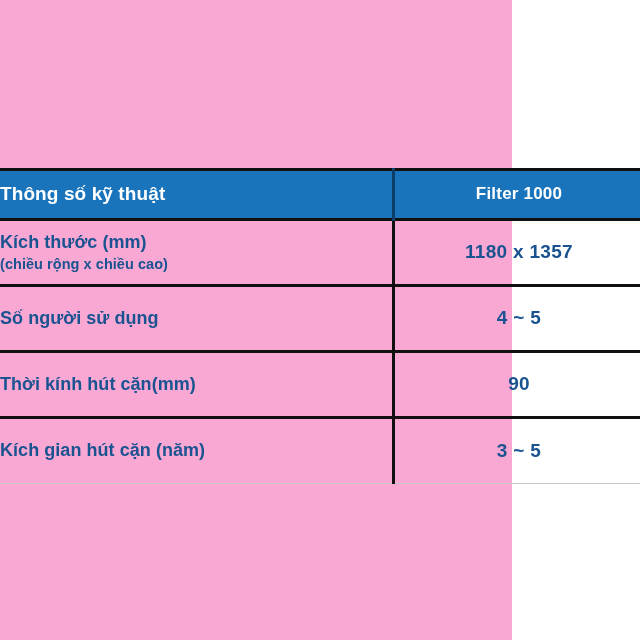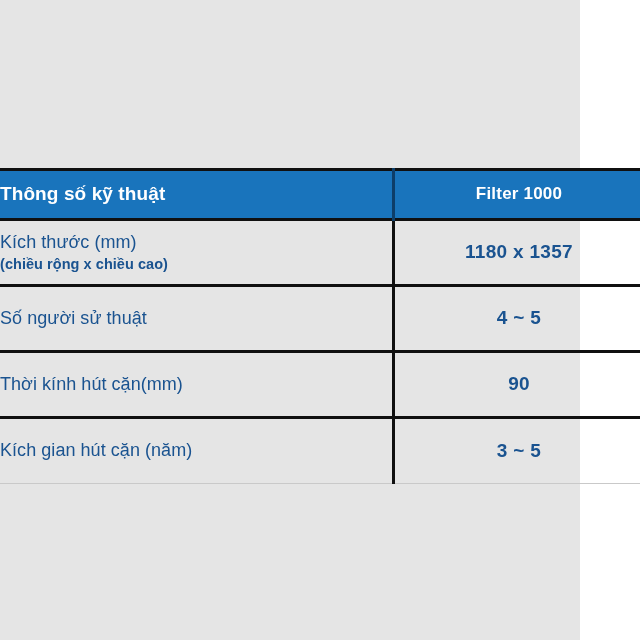--- a/index.html
+++ b/index.html
@@ -9,23 +9,23 @@
   body {
     width: 640px;
     height: 640px;
     background: #ffffff;
     font-family: "Liberation Sans", sans-serif;
     overflow: hidden;
   }
 
   #spec-page {
     position: relative;
-    width: 580px;
+    width: 512px;
     height: 640px;
-    background: #e5e5e5;
+    background: #f9a8d4;
   }
 
   
   #spec-table {
     position: absolute;
     left: 0;
     top: 168px;
     width: 640px;
     border-collapse: collapse;
     table-layout: fixed;
@@ -82,21 +82,21 @@
     font-size: 17px;
     font-weight: bold;
     letter-spacing: 0.2px;
     line-height: 1.1;
   }
 
   
   .label-main {
     color: #1a5390;
     font-size: 18px;
-    font-weight: normal;
+    font-weight: bold;
     line-height: 1.22;
     letter-spacing: 0.05px;
   }
 
   .label-sub {
     color: #1a5390;
     font-size: 14.5px;
     font-weight: bold;
     line-height: 1.25;
     letter-spacing: 0.05px;
@@ -136,21 +136,21 @@
           <div class="label-main">Kích thước (mm)</div>
           <div class="label-sub">(chiều rộng x chiều cao)</div>
         </td>
         <td class="cell-value">
           <div class="value-text">1180 x 1357</div>
         </td>
       </tr>
 
       <tr class="row-h-std">
         <td class="cell-label">
-          <div class="label-main">Số người sử thuật</div>
+          <div class="label-main">Số người sử dụng</div>
         </td>
         <td class="cell-value">
           <div class="value-text">4 ~ 5</div>
         </td>
       </tr>
 
       <tr class="row-h-std">
         <td class="cell-label">
           <div class="label-main">Thời kính hút cặn(mm)</div>
         </td>

